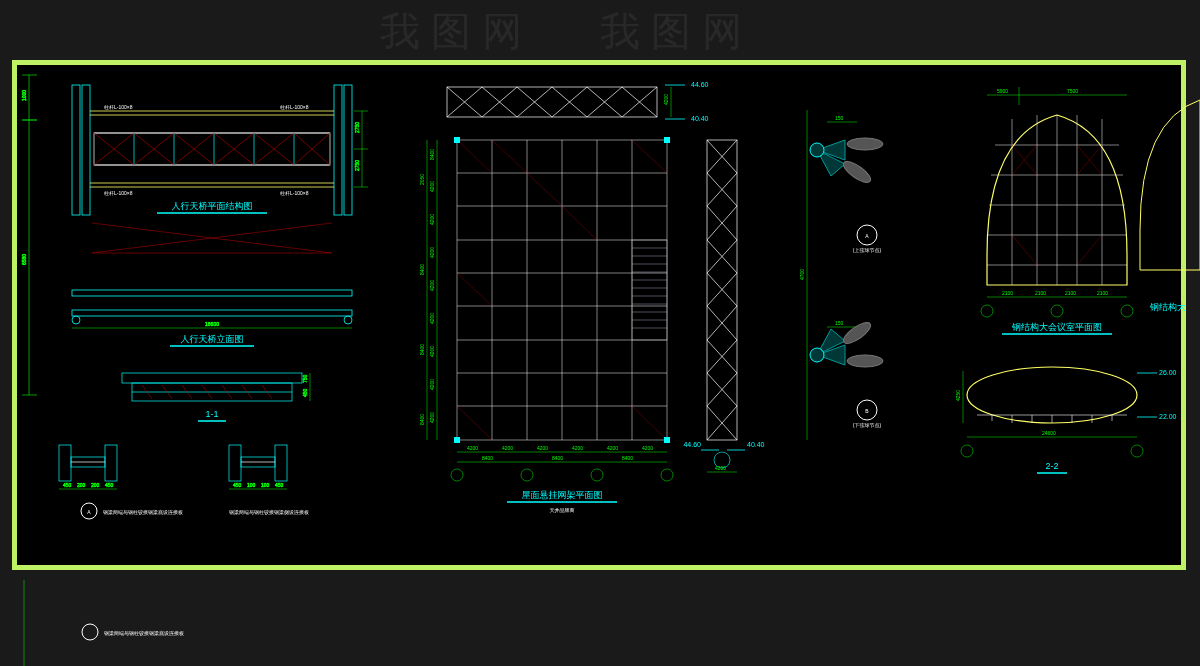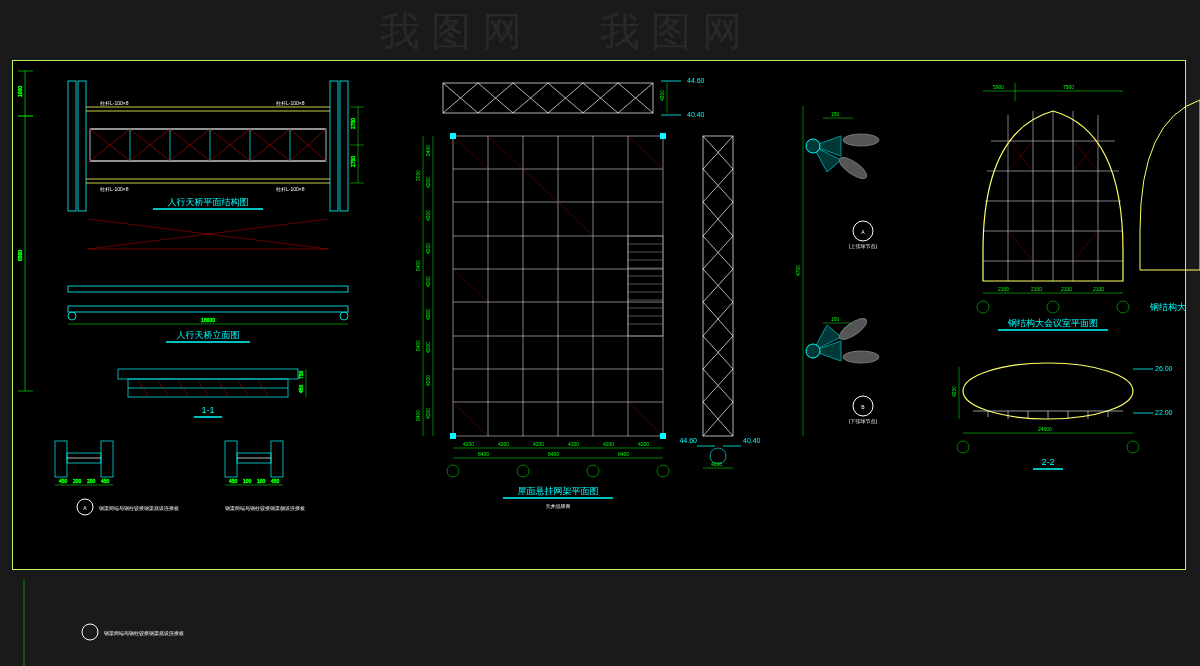--- a/index.html
+++ b/index.html
@@ -1,17 +1,17 @@
 <!DOCTYPE html>
 <html><head>
 <meta charset="utf-8">
 <style>
   * { box-sizing: border-box; margin: 0; padding: 0; }
   html, body { width: 1200px; height: 666px; background: #1a1a1a; font-family: "SimSun", sans-serif; overflow: hidden; }
-  .viewport { position: absolute; left: 12px; top: 60px; width: 1174px; height: 510px; border: 1px solid #bef264; background: #000; }
+  .viewport { position: absolute; left: 12px; top: 60px; width: 1174px; height: 510px; border: 5px solid #bef264; background: #000; }
   .model { position: absolute; inset: 0; background: #000; }
   text { font-family: "SimSun", sans-serif; }
   .lbl { fill: #00ffff; font-size: 7px; }
   .wh { fill: #ffffff; font-size: 5px; }
   .gr { fill: #00ff00; font-size: 5px; }
   .title { fill: #00ffff; font-size: 9px; text-anchor: middle; }
   .underline { stroke: #00ffff; stroke-width: 1.5; }
   svg { position: absolute; left: 0; top: 0; }
   .watermark { position: absolute; left: 0; bottom: 0; width: 1200px; height: 60px; opacity: .06; pointer-events: none; }
 </style>

